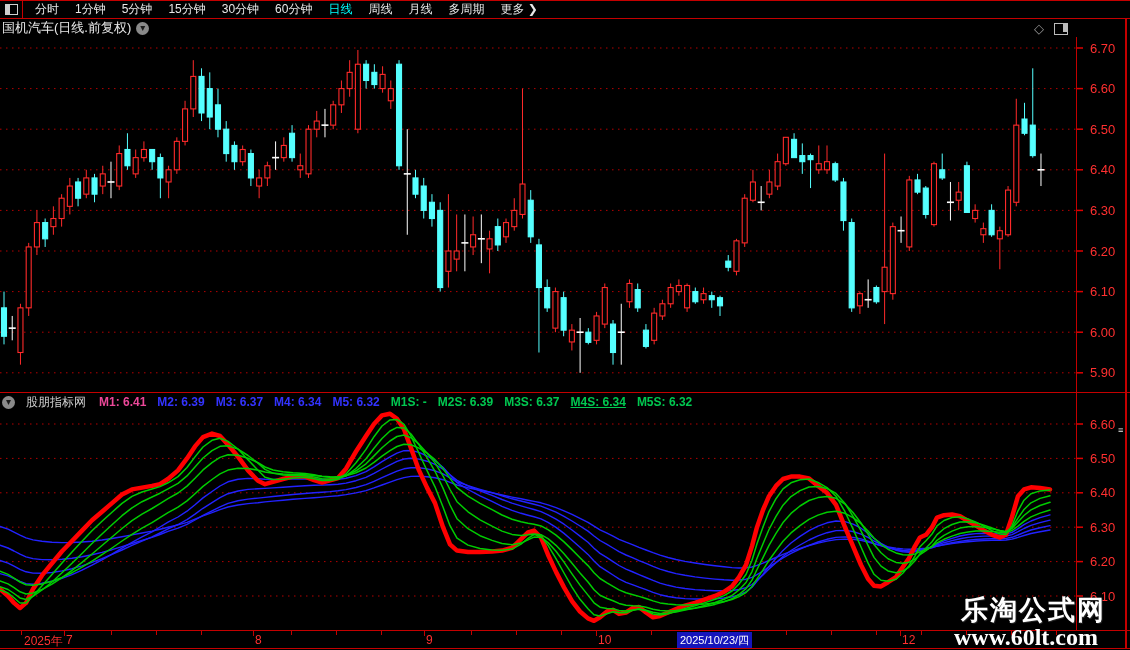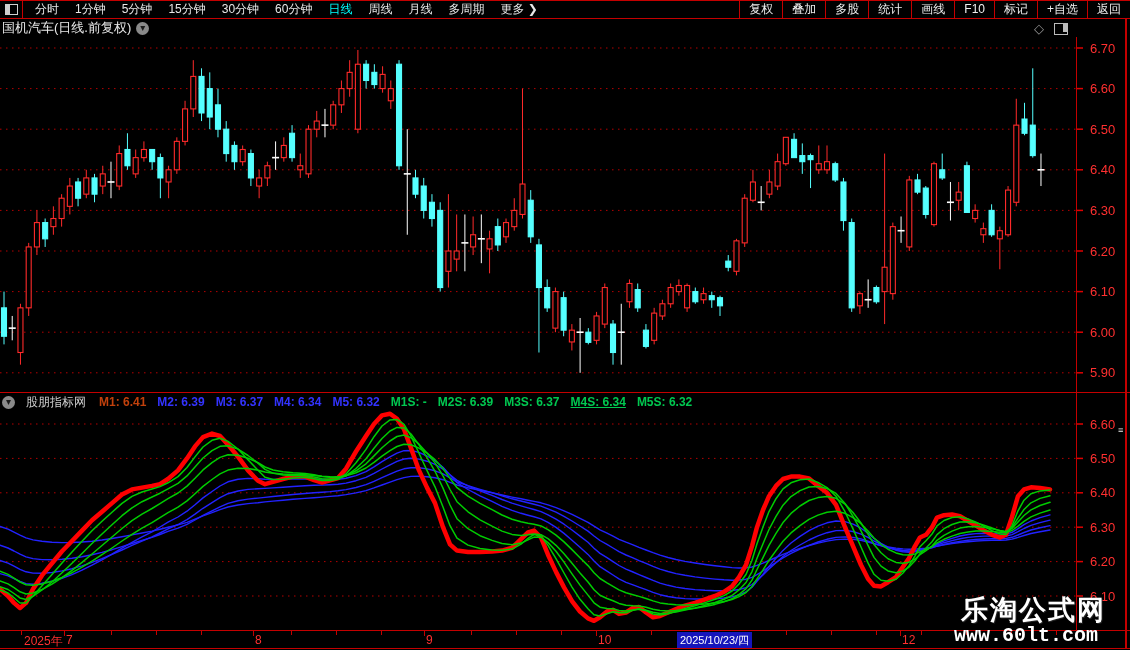--- a/index.html
+++ b/index.html
@@ -39,22 +39,22 @@
   .ind-tok{white-space:nowrap;font-weight:bold;}
   
   .xaxis{position:absolute;left:0;top:631px;width:1130px;height:19px;}
   .xlab{position:absolute;top:2px;color:#ff3030;font-size:12px;white-space:nowrap;}
   .xtick{position:absolute;top:0;width:1px;height:4px;background:#c40000;}
   .datebox{position:absolute;top:1px;background:#1515bb;color:#fff;font-size:11px;
            padding:1px 3px;white-space:nowrap;}
   
   .wm1{position:absolute;right:24px;top:592px;color:#fff;font-size:27px;font-weight:bold;
        letter-spacing:2px;text-shadow:1px 1px 0 #222;}
-  .wm2{position:absolute;right:32px;top:624px;color:#fff;font-size:20px;font-weight:bold;
-       font-family:Liberation Mono, monospace;}
+  .wm2{position:absolute;right:32px;top:624px;color:#fff;font-size:24px;font-weight:bold;
+       font-family:Liberation Serif, serif;}
   .grip{position:absolute;left:1118px;top:428px;color:#e8e8e8;font-size:9px;line-height:4px;}
 </style>
 </head>
 <body>
 
 <div id="app">
 
   <div class="topbar">
     <div class="winicon-cell">
         <span class="wi"></span>
@@ -64,31 +64,20 @@
         <span class="tbitem">1分钟</span>
         <span class="tbitem">5分钟</span>
         <span class="tbitem">15分钟</span>
         <span class="tbitem">30分钟</span>
         <span class="tbitem">60分钟</span>
         <span class="tbitem active">日线</span>
         <span class="tbitem">周线</span>
         <span class="tbitem">月线</span>
         <span class="tbitem">多周期</span>
         <span class="tbitem">更多 ❯</span>
-      </div>
-    <div class="tb-right" id="tb-right">
-        <span class="tbcell">复权</span>
-        <span class="tbcell">叠加</span>
-        <span class="tbcell">多股</span>
-        <span class="tbcell">统计</span>
-        <span class="tbcell">画线</span>
-        <span class="tbcell">F10</span>
-        <span class="tbcell">标记</span>
-        <span class="tbcell">+自选</span>
-        <span class="tbcell">返回</span>
       </div>
   </div>
 
   <div class="titlebar">
     <span class="title-text">国机汽车(日线.前复权)</span>
     <span class="circ-chevron">▾</span>
     <span class="title-icons">
       <span class="diamond">◇</span>
       <span class="mini-win"></span>
     </span>
@@ -379,21 +368,21 @@
         <line x1="1037.48" y1="132.79999999999993" x2="1044.48" y2="132.79999999999993" stroke="#ffffff" stroke-width="1.6"></line>
       </g>
     </svg>
 
   <div class="hline" style="top:392px"></div>
 
   <div class="ind-header">
     <span class="circ-chevron" style="margin-left:2px">▾</span>
     <span class="ind-name">股朋指标网</span>
     <span id="ind-tokens" style="display:flex;gap:11px">
-        <span class="ind-tok" style="color: #c2410c;">M1: 6.41</span>
+        <span class="ind-tok" style="color: #ec4899;">M1: 6.41</span>
         <span class="ind-tok" style="color: rgb(51, 51, 255);">M2: 6.39</span>
         <span class="ind-tok" style="color: rgb(51, 51, 255);">M3: 6.37</span>
         <span class="ind-tok" style="color: rgb(51, 51, 255);">M4: 6.34</span>
         <span class="ind-tok" style="color: rgb(51, 51, 255);">M5: 6.32</span>
         <span class="ind-tok" style="color: rgb(0, 200, 80);">M1S: -</span>
         <span class="ind-tok" style="color: rgb(0, 200, 80);">M2S: 6.39</span>
         <span class="ind-tok" style="color: rgb(0, 200, 80);">M3S: 6.37</span>
         <span class="ind-tok" style="color: rgb(0, 200, 80); text-decoration: underline;">M4S: 6.34</span>
         <span class="ind-tok" style="color: rgb(0, 200, 80);">M5S: 6.32</span>
       </span>

